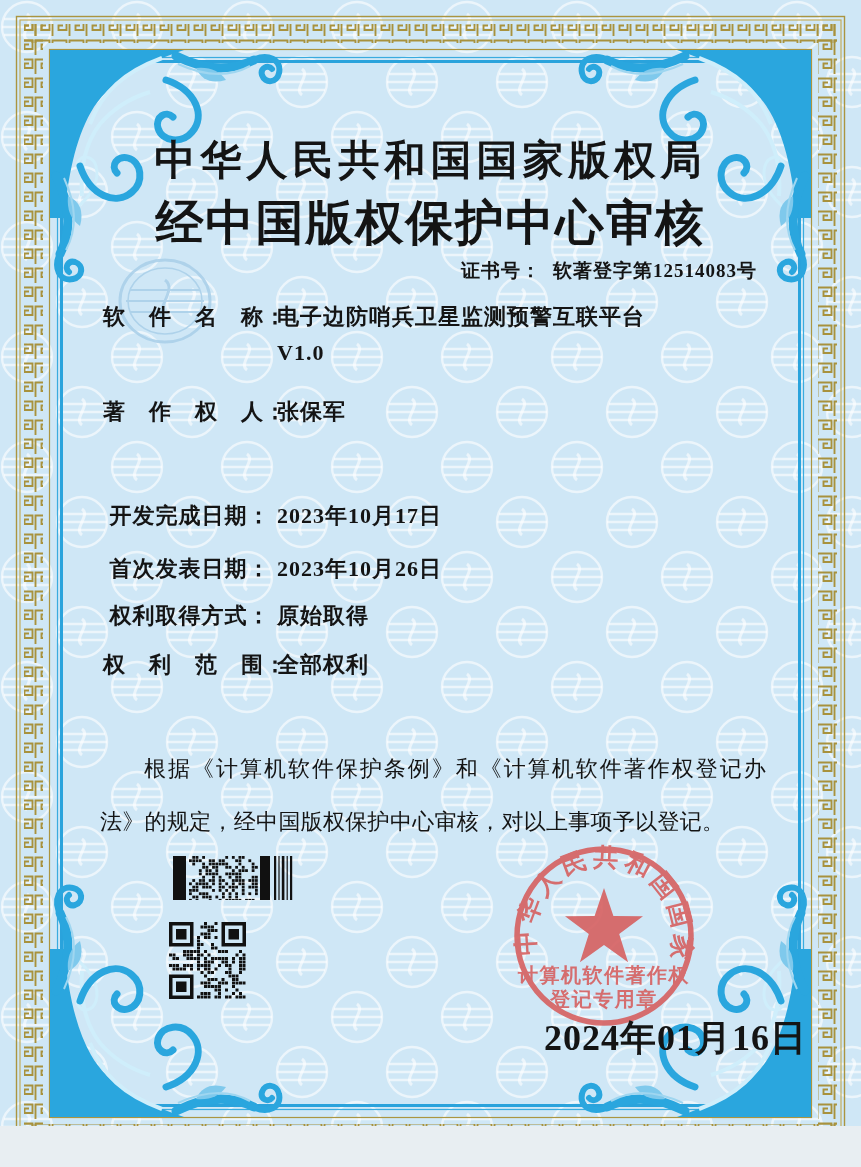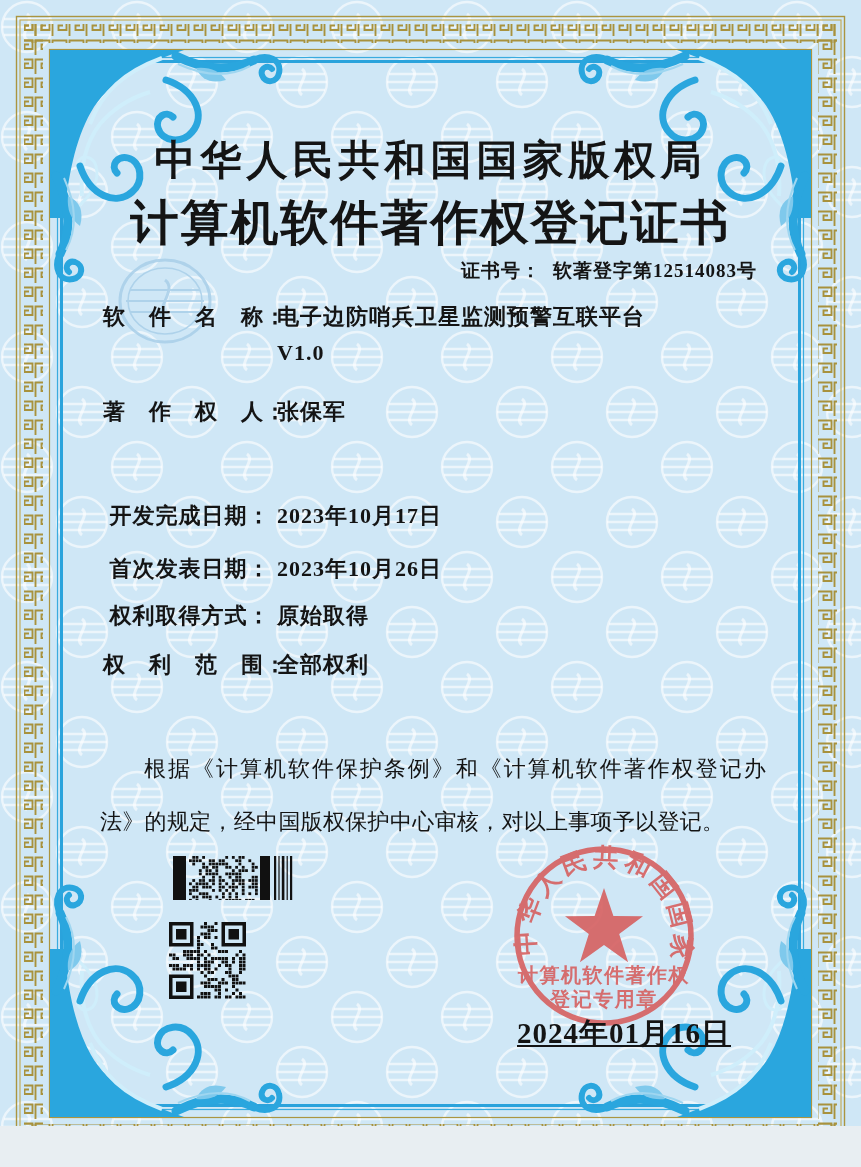--- a/index.html
+++ b/index.html
@@ -14,21 +14,21 @@
   .title{top:133px;left:0;width:100%;text-align:center;font-size:41px;font-weight:bold;letter-spacing:5px;}
   .subtitle{top:191px;left:0;width:100%;text-align:center;font-size:48px;font-weight:bold;letter-spacing:2px;}
   .certno{top:258px;right:104px;font-size:19px;font-weight:bold;letter-spacing:1px;}
   .certno .gap{display:inline-block;width:12px;}
   .row{position:absolute;left:103px;font-size:22px;font-weight:bold;white-space:nowrap;}
   .row .lab{display:inline-block;width:174px;letter-spacing:1px;text-align:center;}
   .row .val{display:inline-block;vertical-align:top;letter-spacing:1px;}
   .val2{display:block;margin-top:8px;letter-spacing:1px;}
   .statement{position:absolute;left:100px;top:742px;width:666px;font-size:22px;line-height:53px;
     font-weight:normal;text-align:justify;text-indent:2em;white-space:normal;letter-spacing:0.3px;}
-  .issue-date{position:absolute;left:517px;top:1014px;font-size:29px;font-weight:bold;letter-spacing:1px;text-decoration:underline;}
+  .issue-date{position:absolute;left:544px;top:1014px;font-size:36px;font-weight:bold;letter-spacing:1px;}
   .barcode{position:absolute;left:173px;top:856px;}
   .qrcode{position:absolute;left:169px;top:922px;}
   .sealbox{position:absolute;left:504px;top:841px;}
 </style>
 </head>
 <body>
 
 <div class="page">
 
   <svg class="abs" width="861" height="1167">
@@ -93,21 +93,21 @@
     <rect x="57.5" y="57.5" width="746" height="1052" fill="none" stroke="#3aabdf" stroke-width="1.2"></rect>
     <rect x="61.5" y="61.5" width="738" height="1044" fill="none" stroke="#2aa3dc" stroke-width="3"></rect>
 
     <use href="#orn" transform="translate(46,46)"></use>
     <use href="#orn" transform="translate(815,46) scale(-1,1)"></use>
     <use href="#orn" transform="translate(46,1121) scale(1,-1)"></use>
     <use href="#orn" transform="translate(815,1121) scale(-1,-1)"></use>
   </svg>
 
   <div class="txt title">中华人民共和国国家版权局</div>
-  <div class="txt subtitle">计算机软件著作权登记证书</div>
+  <div class="txt subtitle">经中国版权保护中心审核</div>
 
   <div class="txt certno">
     <span>证书号：</span><span class="gap"></span><span>软著登字第12514083号</span>
   </div>
 
   <div class="row" style="top:302px">
     <span class="lab">软　件　名　称：</span><span class="val"><span>电子边防哨兵卫星监测预警互联平台</span><span class="val2">V1.0</span></span>
   </div>
   <div class="row" style="top:397px">
     <span class="lab">著　作　权　人：</span><span class="val">张保军</span>

